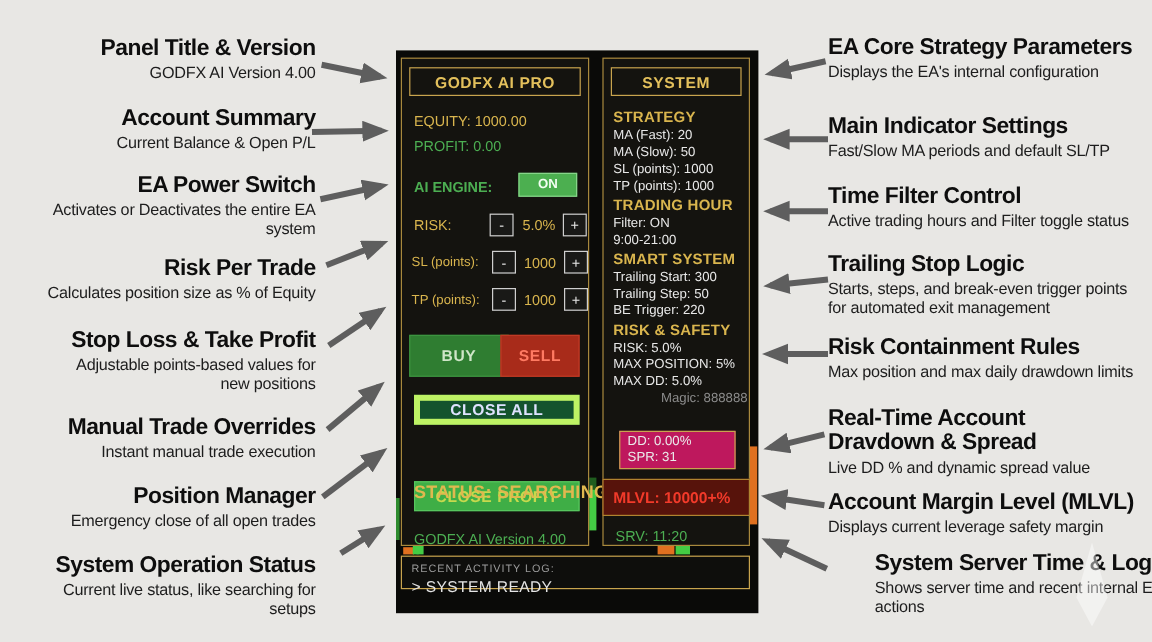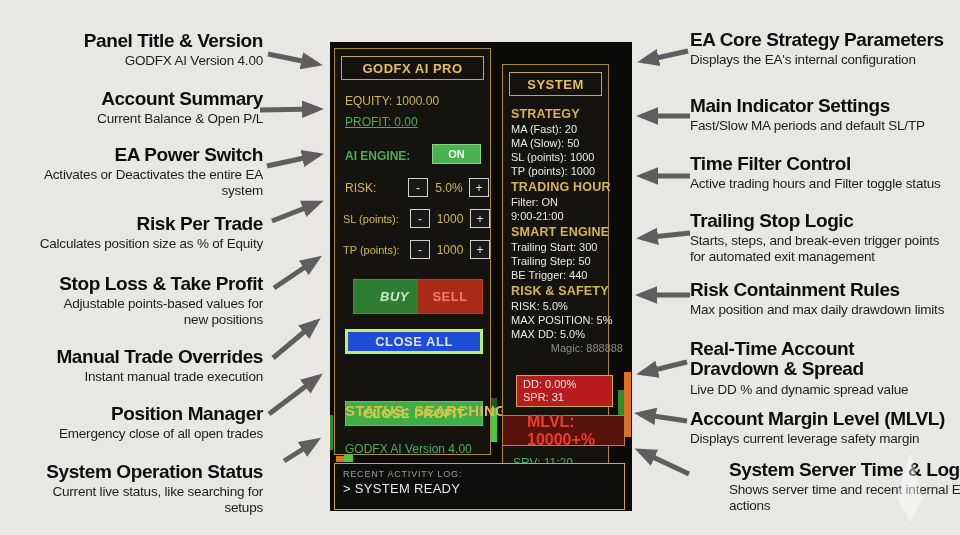--- a/index.html
+++ b/index.html
@@ -12,50 +12,50 @@
   .ann.left{text-align:right;}
   .ann.right{text-align:left;}
   .ann-title{font-size:19px;font-weight:bold;color:#0e0e0e;line-height:1.07;letter-spacing:-0.4px;}
   .ann-desc{font-size:13.5px;color:#1d1d1d;line-height:1.13;margin-top:2px;letter-spacing:-0.2px;}
 
   
   .chart-bg{position:absolute;left:330px;top:42px;width:302px;height:469px;background:#0a0a08;}
   .candle{position:absolute;}
   .subpanel{position:absolute;background:#14130f;border:1px solid #a8893d;box-sizing:border-box;}
   .sp-left{left:334px;top:48px;width:157px;height:407px;}
-  .sp-right{left:502px;top:64px;width:107px;height:407px;}
+  .sp-right{left:502px;top:48px;width:123px;height:407px;}
   .titlebox{position:absolute;left:6px;right:6px;top:7px;height:22px;border:1px solid #c8a44e;
             display:flex;align-items:center;justify-content:center;
             color:#e3c05c;font-weight:bold;font-size:13px;letter-spacing:0.5px;}
   .gold{color:#d9b54e;}
   .green{color:#4cae52;}
   .ptxt{position:absolute;white-space:nowrap;}
   .f12{font-size:12px;} .f11{font-size:11px;}
   .onbtn{position:absolute;background:#4caf50;border:1px solid #86d489;color:#f2fff2;
          font-size:11px;font-weight:bold;display:flex;align-items:center;justify-content:center;box-sizing:border-box;}
   .step{position:absolute;width:20px;height:19px;background:#191917;border:1px solid #cfcfcf;
         color:#e6e6e6;font-size:12px;display:flex;align-items:center;justify-content:center;box-sizing:border-box;}
   .bigbtn{position:absolute;display:flex;align-items:center;justify-content:center;
           font-size:13px;font-weight:bold;box-sizing:border-box;letter-spacing:0.5px;}
   .buy{background:#2f7d31;color:#cfe6c8;border:1px solid #3c9440;}
   .sell{background:#a82b1a;color:#ff7a62;border:1px solid #c03a25;}
-  .closeall{background:#1d4ed8;color:#dfe2ff;border:3px solid #bef264;}
+  .closeall{background:#14532d;color:#dfe2ff;border:5px solid #bef264;}
   .closeprofit{background:#3fae46;color:#c6d94d;border:1px solid #57c55e;}
   .status{position:absolute;font-size:15px;font-weight:bold;color:#e0b84f;white-space:nowrap;letter-spacing:0.3px;}
   .sys-flow{position:absolute;left:8px;top:40px;width:112px;}
   .sys-h{font-size:12.5px;font-weight:bold;color:#d9b54e;line-height:16px;margin-top:1px;letter-spacing:0.2px;}
   .sys-i{font-size:11px;color:#e8e8e8;line-height:14px;}
   .sys-muted{font-size:11px;color:#8b8b8b;line-height:14px;text-align:right;}
-  .ddbox{position:absolute;left:13px;top:310px;width:97px;height:32px;background:#b91c1c;
+  .ddbox{position:absolute;left:13px;top:310px;width:97px;height:32px;background:#be185d;
          border:1px solid #c8a44e;box-sizing:border-box;padding:2px 0 0 6px;}
   .ddbox div{font-size:11px;color:#eaeaea;line-height:13px;}
   .mlvl{position:absolute;left:-1px;top:350px;width:123px;height:31px;background:#57130b;
         border:1px solid #b08430;box-sizing:border-box;display:flex;align-items:center;
-        color:#f23a2a;font-size:16px;font-weight:bold;padding-left:24px;}
-  .logbox{position:absolute;left:334px;top:463px;width:291px;height:47px;background:#0e0e0c;
+        color:#f23a2a;font-size:13px;font-weight:bold;padding-left:8px;}
+  .logbox{position:absolute;left:334px;top:463px;width:291px;height:28px;background:#0e0e0c;
           border:1px solid #c8a44e;box-sizing:border-box;}
   .loglabel{position:absolute;left:8px;top:5px;font-size:9px;color:#9b9b9b;letter-spacing:0.8px;}
   .logentry{position:absolute;left:8px;top:17px;font-size:13px;color:#e5e5e5;letter-spacing:0.3px;}
   svg.overlay{position:absolute;left:0;top:0;pointer-events:none;}
 </style>
 </head>
 <body>
 
 <div id="stage">
 
@@ -69,65 +69,65 @@
   <div class="candle" style="left:548px;top:452px;width:14px;height:10px;background:#e07020;"></div>
   <div class="candle" style="left:563px;top:452px;width:12px;height:10px;background:#44cc44;"></div>
   <div class="candle" style="left:336px;top:456px;width:9px;height:6px;background:#e07020;"></div>
   <div class="candle" style="left:347px;top:448px;width:2px;height:14px;background:#2e8b2e;"></div>
   <div class="candle" style="left:344px;top:454px;width:9px;height:8px;background:#44cc44;"></div>
 
   <div class="subpanel sp-left">
     <div class="titlebox">GODFX AI PRO</div>
 
     <div class="ptxt gold f12" style="left:10px;top:45px;">EQUITY: 1000.00</div>
-    <div class="ptxt green f12" style="left:10px;top:66px;text-decoration:underline;">PROFIT: 0.00</div>
+    <div class="ptxt green f12" style="left:10px;top:66px;">PROFIT: 0.00</div>
 
     <div class="ptxt green f12" style="left:10px;top:100px;font-weight:bold;text-align:center;">AI ENGINE:</div>
     <div class="onbtn" style="left:97px;top:95px;width:49px;height:20px;">ON</div>
 
     <div class="ptxt gold f12" style="left:10px;top:132px;">RISK:</div>
     <div class="step" style="left:73px;top:129px;">-</div>
     <div class="ptxt gold f12" style="left:96px;top:132px;width:36px;text-align:center;">5.0%</div>
     <div class="step" style="left:134px;top:129px;">+</div>
 
     <div class="ptxt gold f11" style="left:8px;top:164px;">SL (points):</div>
     <div class="step" style="left:75px;top:160px;">-</div>
     <div class="ptxt gold f12" style="left:98px;top:163px;width:34px;text-align:center;">1000</div>
     <div class="step" style="left:135px;top:160px;">+</div>
 
     <div class="ptxt gold f11" style="left:8px;top:195px;">TP (points):</div>
     <div class="step" style="left:75px;top:191px;">-</div>
     <div class="ptxt gold f12" style="left:98px;top:194px;width:34px;text-align:center;">1000</div>
     <div class="step" style="left:135px;top:191px;">+</div>
 
-    <div class="bigbtn buy" style="left:18px;top:230px;width:83px;height:35px;font-style:italic;">BUY</div>
+    <div class="bigbtn buy" style="left:6px;top:230px;width:83px;height:35px;">BUY</div>
     <div class="bigbtn sell" style="left:82px;top:230px;width:66px;height:35px;">SELL</div>
     <div class="bigbtn closeall" style="left:10px;top:280px;width:138px;height:25px;">CLOSE ALL</div>
     <div class="bigbtn closeprofit" style="left:10px;top:312px;width:138px;height:25px;margin-top:40px;">CLOSE PROFIT</div>
 
     <div class="status" style="left:10px;top:353px;">STATUS: SEARCHING</div>
     <div class="ptxt green f12" style="left:10px;top:393px;">GODFX AI Version 4.00</div>
   </div>
 
   <div class="subpanel sp-right">
     <div class="titlebox">SYSTEM</div>
 
     <div class="sys-flow">
       <div class="sys-h">STRATEGY</div>
       <div class="sys-i">MA (Fast): 20</div>
       <div class="sys-i">MA (Slow): 50</div>
       <div class="sys-i">SL (points): 1000</div>
       <div class="sys-i">TP (points): 1000</div>
       <div class="sys-h">TRADING HOUR</div>
       <div class="sys-i">Filter: ON</div>
       <div class="sys-i">9:00-21:00</div>
-      <div class="sys-h">SMART ENGINE</div>
+      <div class="sys-h">SMART SYSTEM</div>
       <div class="sys-i">Trailing Start: 300</div>
       <div class="sys-i">Trailing Step: 50</div>
-      <div class="sys-i">BE Trigger: 440</div>
+      <div class="sys-i">BE Trigger: 220</div>
       <div class="sys-h">RISK &amp; SAFETY</div>
       <div class="sys-i">RISK: 5.0%</div>
       <div class="sys-i">MAX POSITION: 5%</div>
       <div class="sys-i">MAX DD: 5.0%</div>
       <div class="sys-muted">Magic: 888888</div>
     </div>
 
     <div class="ddbox">
       <div>DD: 0.00%</div>
       <div>SPR: 31</div>

